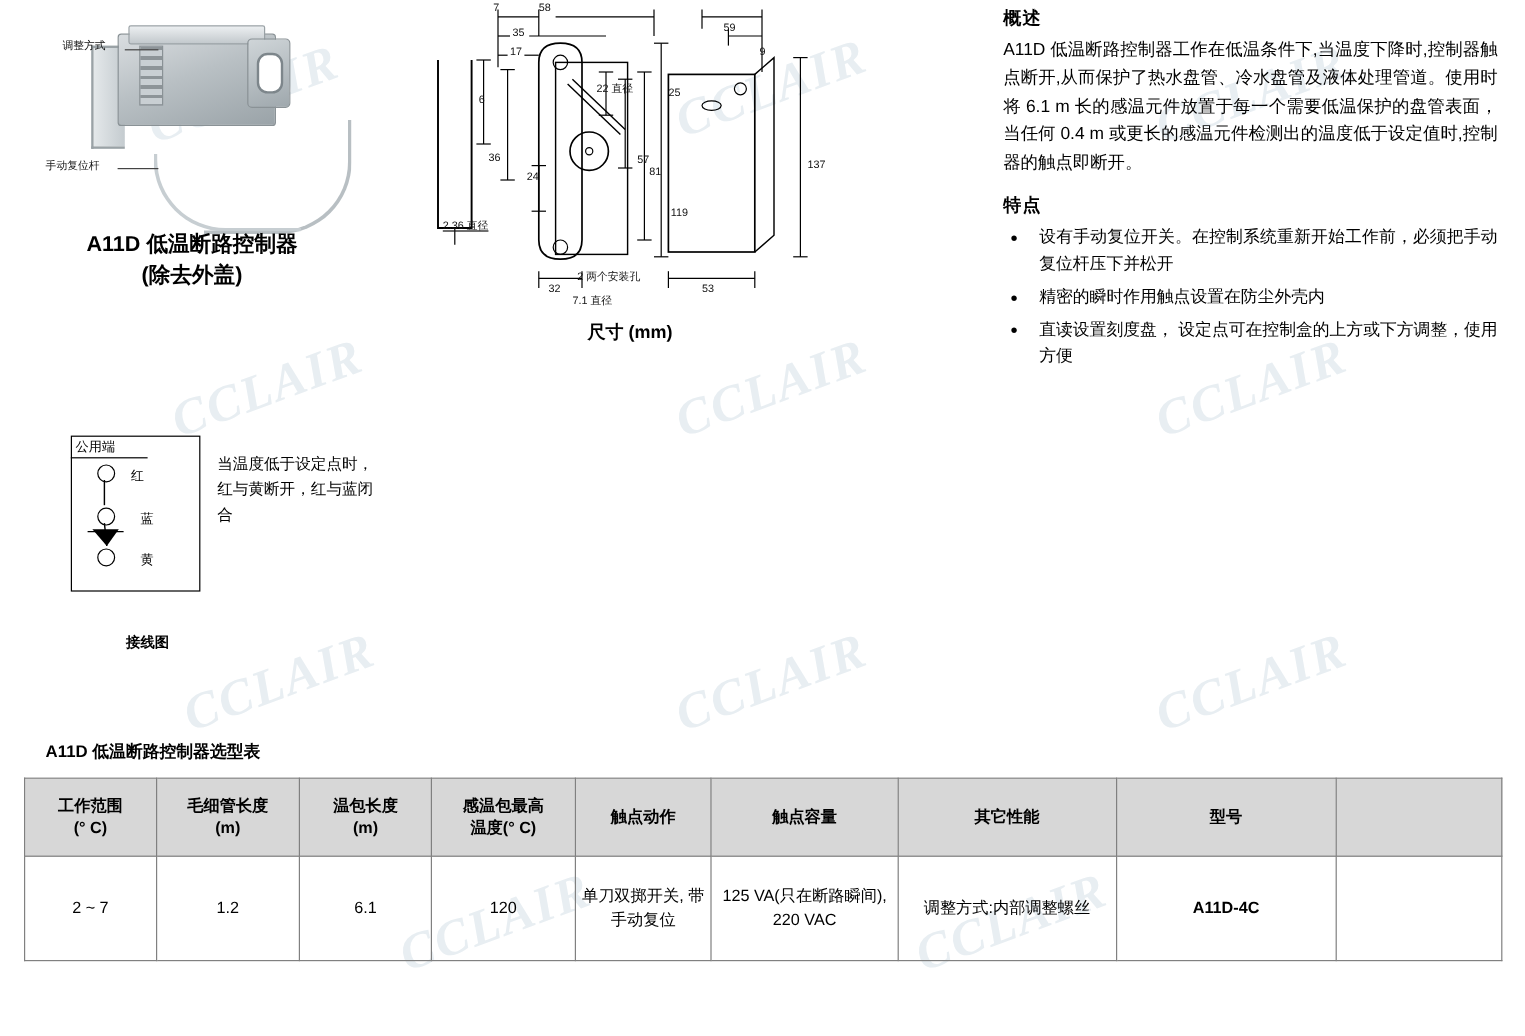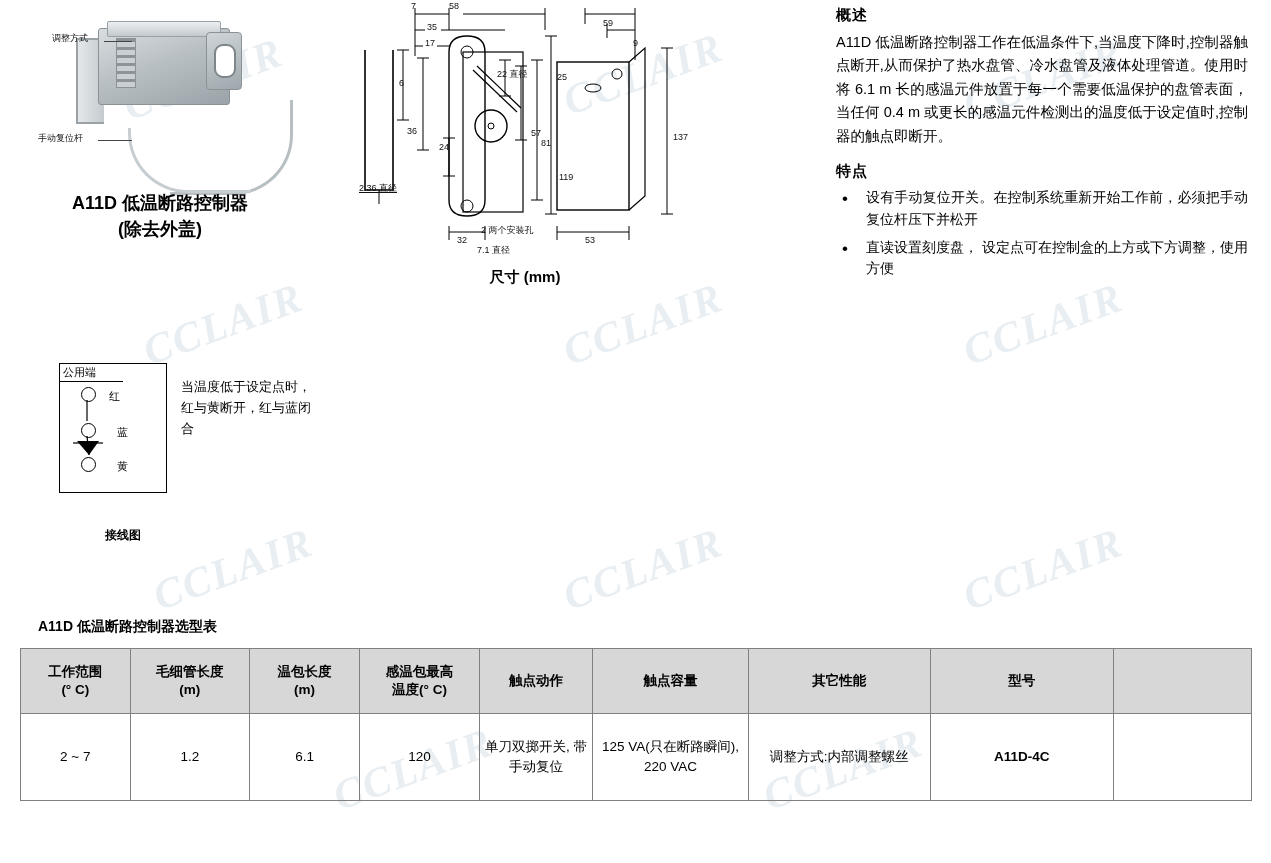--- a/index.html
+++ b/index.html
@@ -357,21 +357,21 @@
     </g>
   </svg>
 
   <div class="leader-label" style="left:66px; top:1px;">7</div>
   <div class="leader-label" style="left:104px; top:1px;">58</div>
   <div class="leader-label" style="left:82px; top:22px;">35</div>
   <div class="leader-label" style="left:80px; top:38px;">17</div>
   <div class="leader-label" style="left:54px; top:78px;">6</div>
   <div class="leader-label" style="left:62px; top:126px;">36</div>
   <div class="leader-label" style="left:94px; top:142px;">24</div>
-  <div class="leader-label" style="left:14px; top:182px;text-decoration:underline;">2.36 直径</div>
+  <div class="leader-label" style="left:24px; top:182px;text-decoration:underline;">2.36 直径</div>
   <div class="leader-label" style="left:112px; top:235px;">32</div>
   <div class="leader-label" style="left:132px; top:244px;">7.1 直径</div>
   <div class="leader-label" style="left:136px; top:224px;">2 两个安装孔</div>
   <div class="leader-label" style="left:152px; top:68px;">22 直径</div>
   <div class="leader-label" style="left:212px; top:72px;">25</div>
   <div class="leader-label" style="left:186px; top:128px;">57</div>
   <div class="leader-label" style="left:196px; top:138px;">81</div>
   <div class="leader-label" style="left:214px; top:132px;margin-top:40px;">119</div>
   <div class="leader-label" style="left:258px; top:18px;">59</div>
   <div class="leader-label" style="left:288px; top:38px;">9</div>
@@ -408,20 +408,21 @@
   <div class="wiring-caption">接线图</div>
 </div>
 
 <div class="block" id="text-col">
   <div class="sec-title">概述</div>
   <p class="sec-para">A11D 低温断路控制器工作在低温条件下,当温度下降时,控制器触点断开,从而保护了热水盘管、冷水盘管及液体处理管道。使用时将 6.1 m 长的感温元件放置于每一个需要低温保护的盘管表面，当任何 0.4 m 或更长的感温元件检测出的温度低于设定值时,控制器的触点即断开。</p>
 
   <div class="sec-title" style="margin-top:4px;">特点</div>
   <ul class="feat-list">
     <li>设有手动复位开关。在控制系统重新开始工作前，必须把手动复位杆压下并松开</li>
+    <li>精密的瞬时作用触点设置在防尘外壳内</li>
     <li>直读设置刻度盘， 设定点可在控制盒的上方或下方调整，使用方便</li>
   </ul>
 </div>
 
 <div id="table-title">A11D 低温断路控制器选型表</div>
 
 <table id="sel-table">
   <thead>
     <tr>
       <th style="width:108px;">

